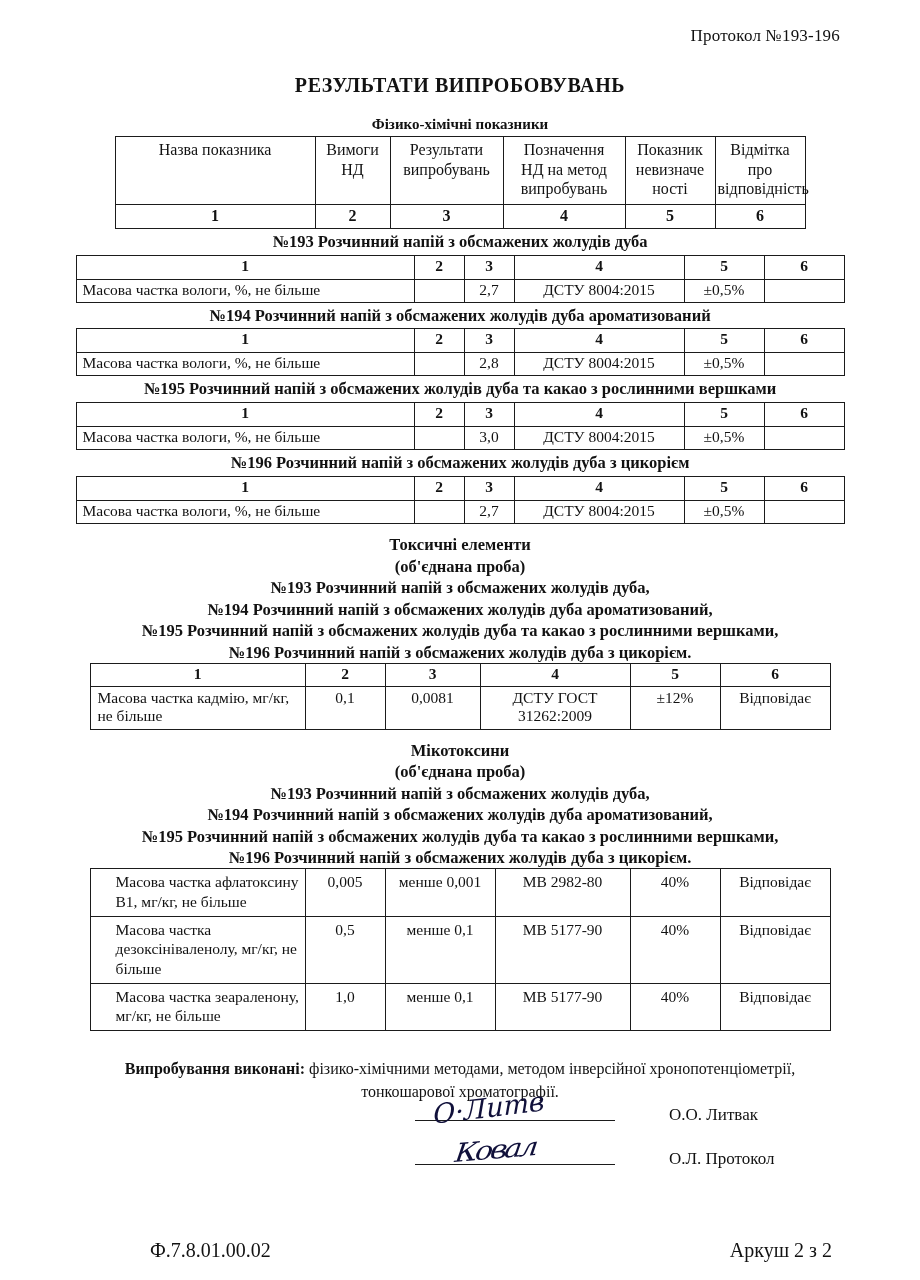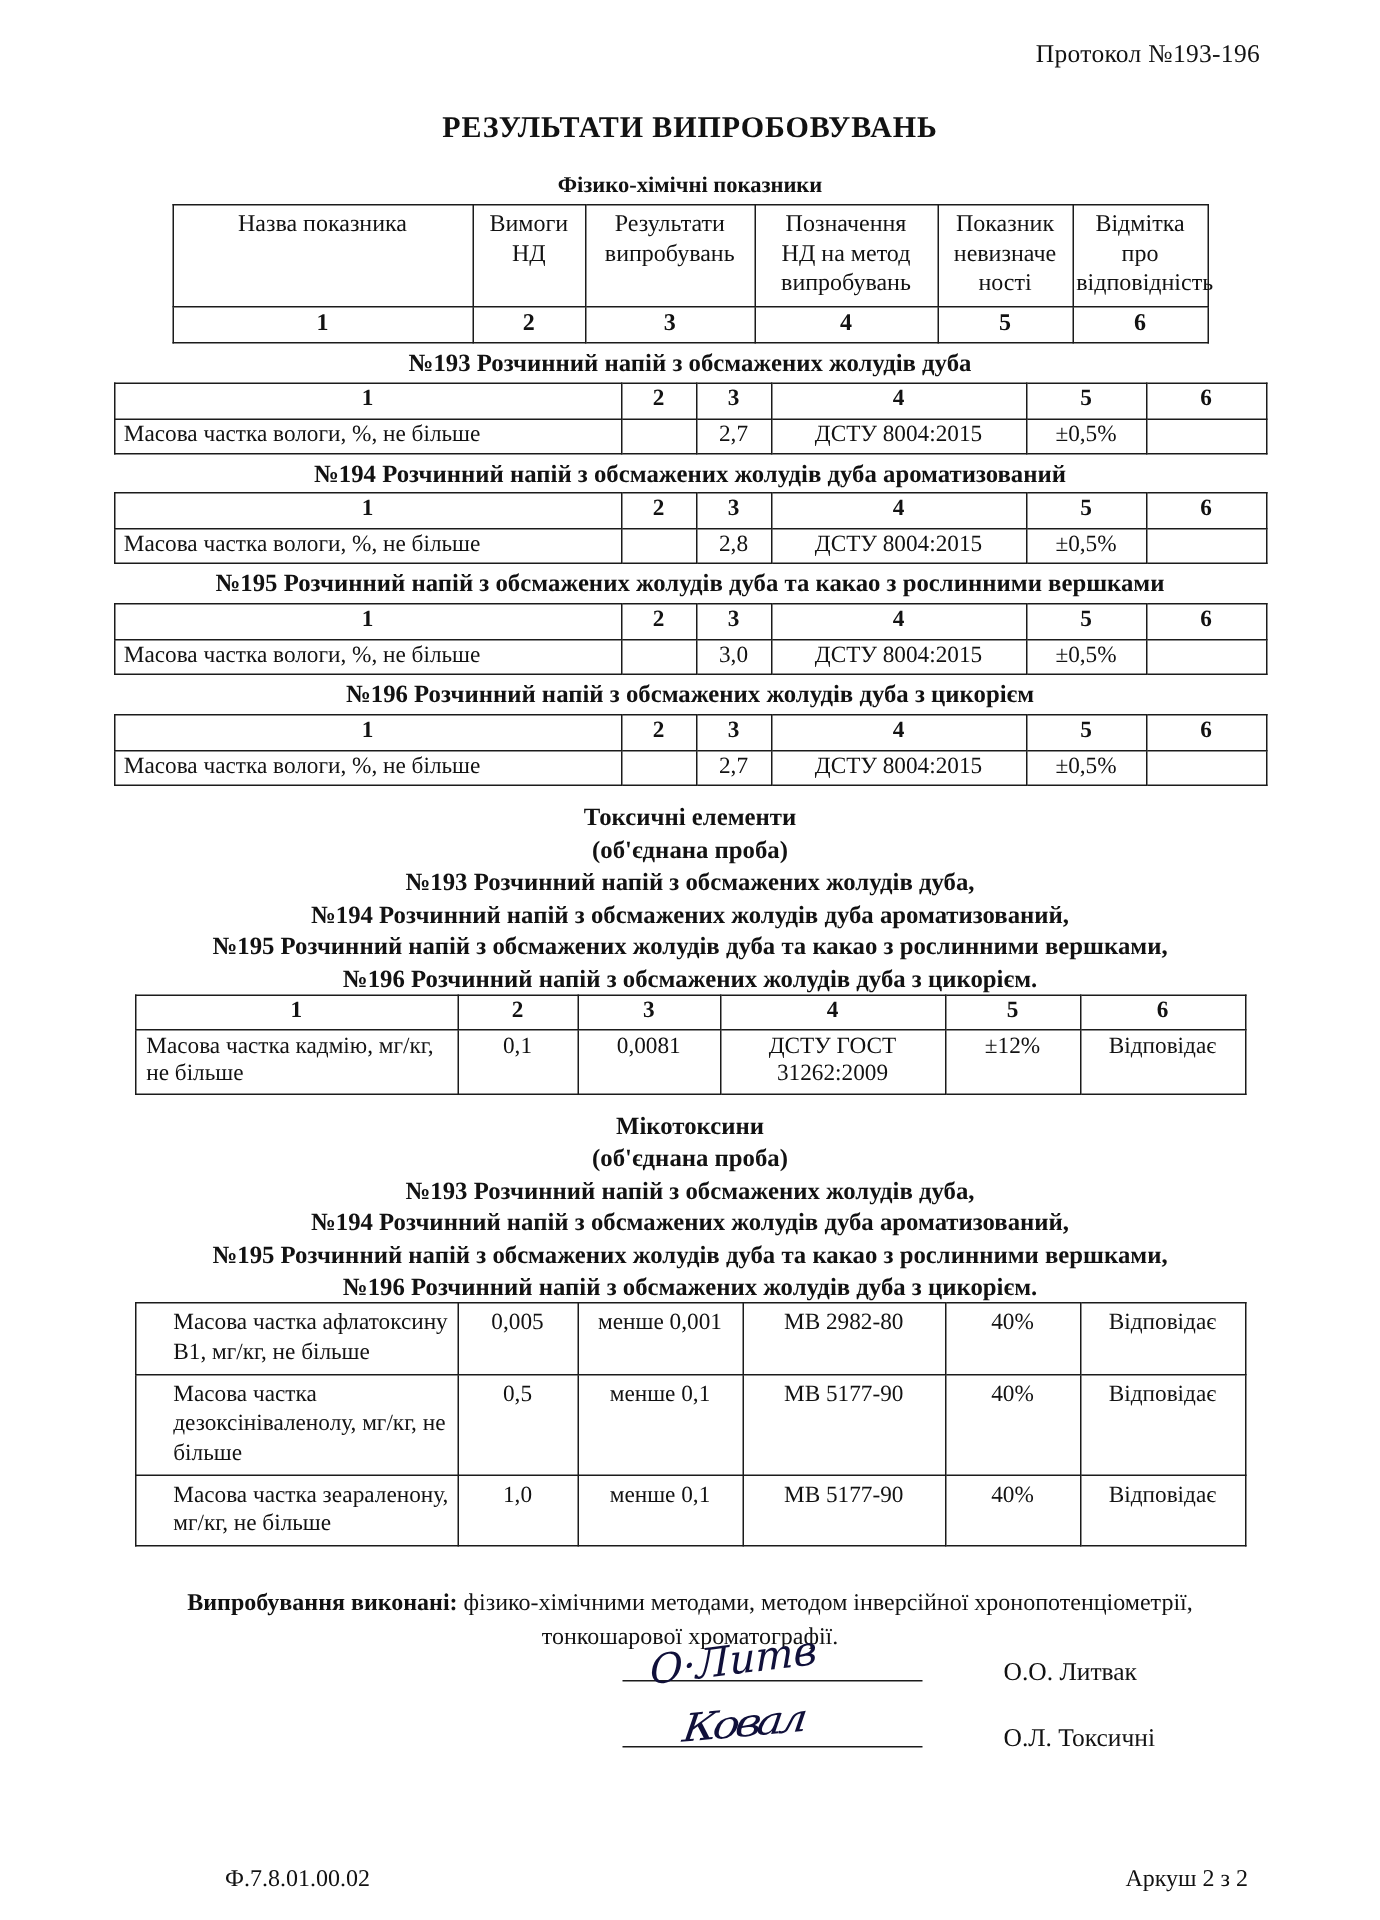--- a/index.html
+++ b/index.html
@@ -194,21 +194,21 @@
   }
 
   .bottom-bar {
     position: absolute;
     left: 0;
     right: 0;
     bottom: 18px;
     display: flex;
     justify-content: space-between;
     padding: 0 88px 0 150px;
-    font-size: 16px;
+    font-size: 20px;
   }
 </style>
 </head>
 <body>
 
 <div class="page">
 
   <div class="doc-header">Протокол №193-196</div>
 
   <div class="main-title">РЕЗУЛЬТАТИ  ВИПРОБОВУВАНЬ</div>
@@ -451,21 +451,21 @@
 
   <div class="sign-area">
     <div class="sign-row r1">
       <div class="sign-line"></div>
       <div class="sign-mark">О·Литв</div>
       <div class="sign-name">О.О. Литвак</div>
     </div>
     <div class="sign-row r2">
       <div class="sign-line"></div>
       <div class="sign-mark m2">Ковал</div>
-      <div class="sign-name">О.Л. Токсичні</div>
+      <div class="sign-name">О.Л. Протокол</div>
     </div>
   </div>
 
   <div class="bottom-bar">
     <span>Ф.7.8.01.00.02</span>
     <span>Аркуш 2 з 2</span>
   </div>
 
 </div>
 

